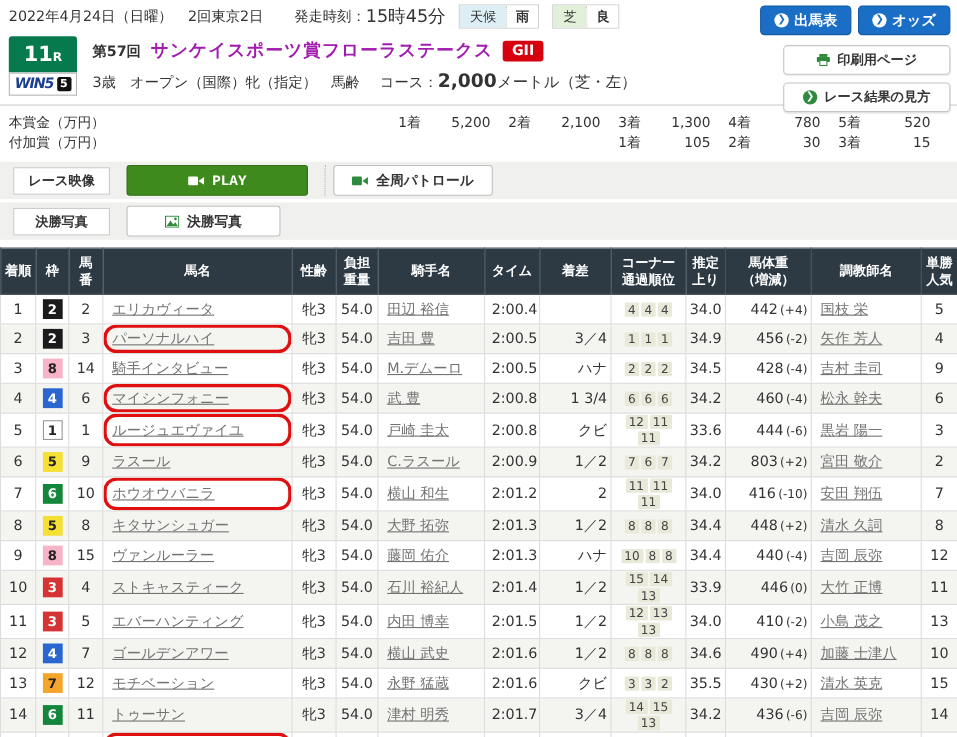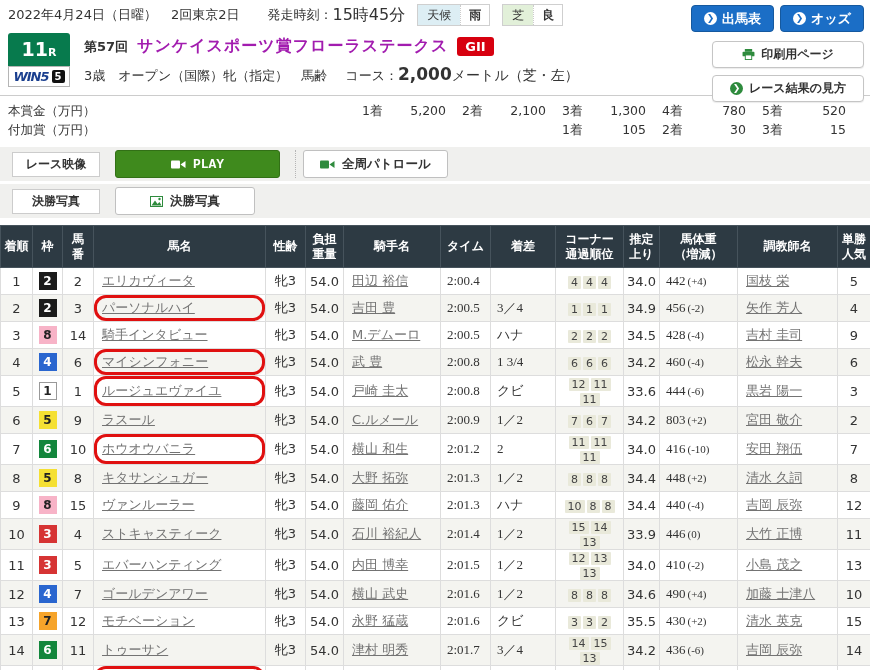--- a/index.html
+++ b/index.html
@@ -70,21 +70,21 @@
   .pic { width:13px; height:11px; }
 
   
   table.results { margin-top:7px; width:870px; border-collapse:collapse; table-layout:fixed; }
   thead th { background:#2d3a43; color:#fff; font-size:12px; font-weight:bold; height:42px;
              border:1px solid #46535c; padding:0 1px; text-align:center; }
   .th-label { white-space:pre-line; line-height:1.25; }
   tbody td { border:1px solid #ddd; height:27px; font-size:13px; text-align:center; padding:0 3px; color:#333; }
   tbody tr:nth-child(even) { background:#f4f4f0; }
   td.c-horse, td.c-jockey, td.c-trainer { text-align:left; padding-left:8px; }
-  td.c-time, td.c-margin, td.c-body { text-align:left; padding-left:6px;font-family:Liberation Serif, serif; }
+  td.c-time, td.c-margin, td.c-body { text-align:right; padding-left:6px; }
   .lnk { color:#737373; text-decoration:underline; cursor:pointer; }
   .waku { display:inline-block; width:18px; height:18px; line-height:18px; font-weight:bold; font-size:12px; vertical-align:middle; }
   .waku-white  { background:#fff; border:1px solid #999; color:#222; line-height:16px; }
   .waku-black  { background:#1b1b1b; color:#fff; }
   .waku-red    { background:#d63434; color:#fff; }
   .waku-blue   { background:#2a66cf; color:#fff; }
   .waku-yellow { background:#f5e033; color:#222; }
   .waku-green  { background:#13863c; color:#fff; }
   .waku-orange { background:#f6a42a; color:#222; }
   .waku-pink   { background:#f7b3c7; color:#222; }
@@ -324,21 +324,21 @@
     <td class="c-trainer"><a class="lnk">黒岩 陽一</a></td>
     <td class="c-pop">3</td>
   </tr>
         <tr class="result-row">
     <td class="c-pos">6</td>
     <td class="c-waku"><span class="waku waku-yellow">5</span></td>
     <td class="c-num">9</td>
     <td class="c-horse horse-cell"><a class="lnk">ラスール</a></td>
     <td class="c-sex">牝3</td>
     <td class="c-wt">54.0</td>
-    <td class="c-jockey"><a class="lnk">C.ルメール</a></td>
+    <td class="c-jockey"><a class="lnk">C.ラスール</a></td>
     <td class="c-time">2:00.9</td>
     <td class="c-margin">1／2</td>
     <td class="c-corner"><span class="corner-chip">7</span><span class="corner-chip">6</span><span class="corner-chip">7</span></td>
     <td class="c-last3f">34.2</td>
     <td class="c-body"><span>803</span><span class="diff">(+2)</span></td>
     <td class="c-trainer"><a class="lnk">宮田 敬介</a></td>
     <td class="c-pop">2</td>
   </tr>
         <tr class="result-row">
     <td class="c-pos">7</td>

